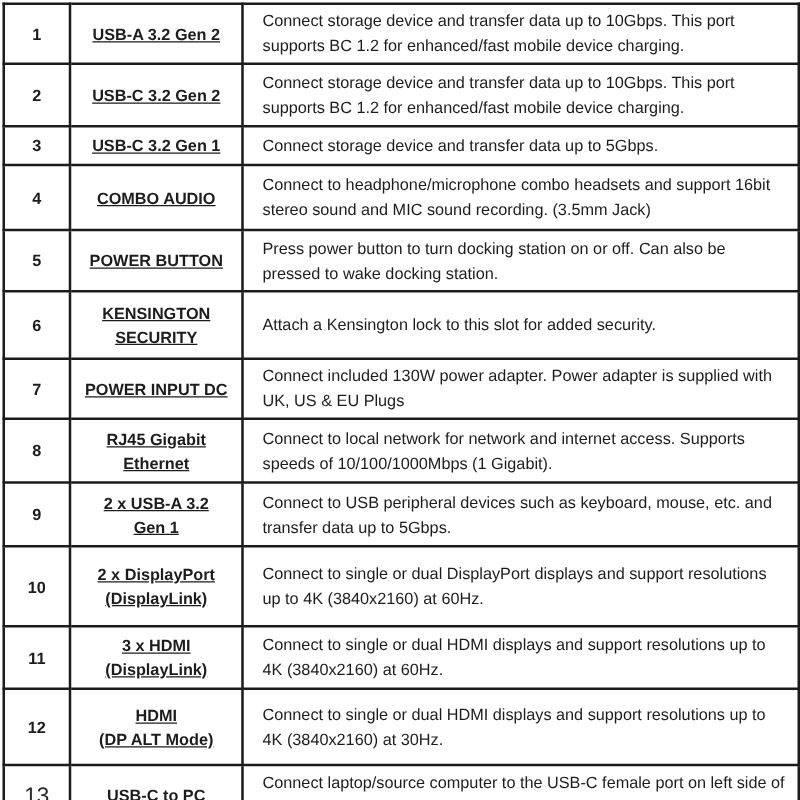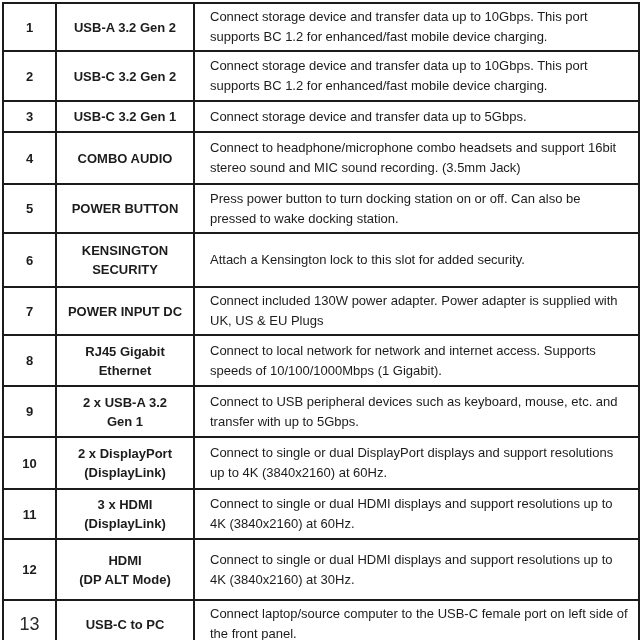--- a/index.html
+++ b/index.html
@@ -40,20 +40,21 @@
     font-size: 18px;
     color: #2a2a2a;
   }
   td.name {
     text-align: center;
     font-weight: bold;
     font-size: 13px;
     line-height: 19px;
     white-space: pre-line;
     padding: 2px 4px;
+    text-decoration: underline;
   }
   td.desc {
     font-size: 13px;
     line-height: 20px;
     padding: 3px 8px 3px 15px;
   }
 </style>
 </head>
 <body>
 
@@ -104,23 +105,23 @@
       <tr style="height:51px;">
         <td class="num">8</td>
         <td class="name">RJ45 Gigabit
 Ethernet</td>
         <td class="desc">Connect to local network for network and internet access. Supports speeds of 10/100/1000Mbps (1 Gigabit).</td>
       </tr>
       <tr style="height:51px;">
         <td class="num">9</td>
         <td class="name">2 x USB-A 3.2
 Gen 1</td>
-        <td class="desc">Connect to USB peripheral devices such as keyboard, mouse, etc. and transfer with up to 5Gbps.</td>
+        <td class="desc">Connect to USB peripheral devices such as keyboard, mouse, etc. and transfer data up to 5Gbps.</td>
       </tr>
-      <tr style="height:52px;">
+      <tr style="height:64px;">
         <td class="num">10</td>
         <td class="name">2 x DisplayPort
 (DisplayLink)</td>
         <td class="desc">Connect to single or dual DisplayPort displays and support resolutions up to 4K (3840x2160) at 60Hz.</td>
       </tr>
       <tr style="height:50px;">
         <td class="num">11</td>
         <td class="name">3 x HDMI
 (DisplayLink)</td>
         <td class="desc">Connect to single or dual HDMI displays and support resolutions up to 4K (3840x2160) at 60Hz.</td>

